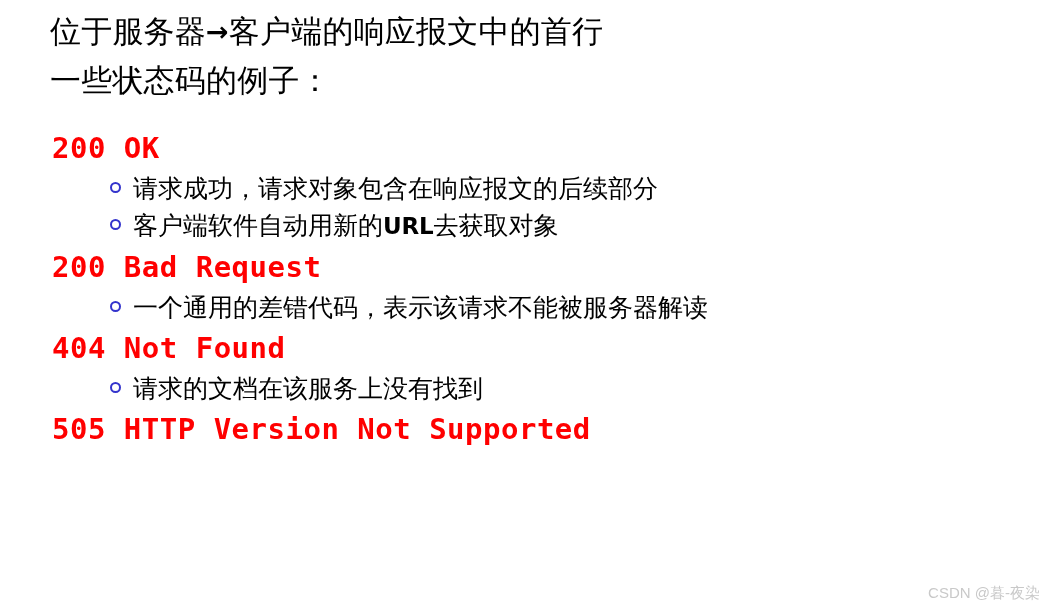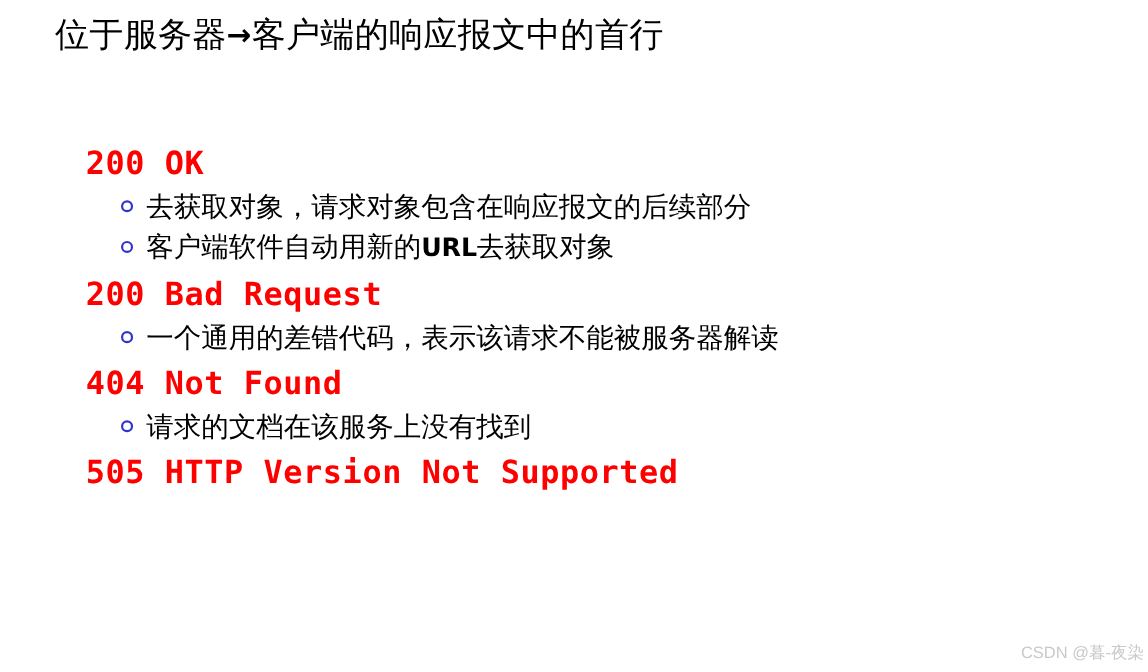--- a/index.html
+++ b/index.html
@@ -60,21 +60,21 @@
   .code-group {
     position: relative;
   }
 
   .code-head {
     font-family: "DejaVu Sans Mono", "Liberation Mono", monospace;
     font-weight: bold;
     font-size: 29px;
     line-height: 44px;
     color: #ff0000;
-    margin-left: 78px;
+    margin-left: 52px;
     white-space: nowrap;
     letter-spacing: 0.5px;
   }
 
   .bullet-row {
     position: relative;
     margin-left: 110px;
     padding-left: 23px;
     font-family: "Liberation Serif", "DejaVu Serif", serif;
     font-size: 25px;
@@ -120,29 +120,32 @@
 </style>
 </head>
 <body>
 
 <div class="slide">
 
   <div class="title-block">
     <div class="title-line">
       <span>位于服务器</span><span class="arrow-glyph">→</span><span>客户端的响应报文中的首行</span>
     </div>
+    <div class="title-line">
+      <span>一些状态码的例子：</span>
+    </div>
   </div>
 
   <div class="code-list">
 
     <div class="code-group">
       <div class="code-head">200 OK</div>
       <div class="bullet-row">
         <span class="bullet-marker"></span>
-        <span class="bullet-text"><span>去获取对象，请求对象包含在响应报文的后续部分</span></span>
+        <span class="bullet-text"><span>请求成功，请求对象包含在响应报文的后续部分</span></span>
       </div>
     </div>
 
     <div class="code-group">
       <div class="bullet-row">
         <span class="bullet-marker"></span>
         <span class="bullet-text"><span>客户端软件自动用新的</span><span class="mono-emph">URL</span><span>去获取对象</span></span>
       </div>
     </div>
 

